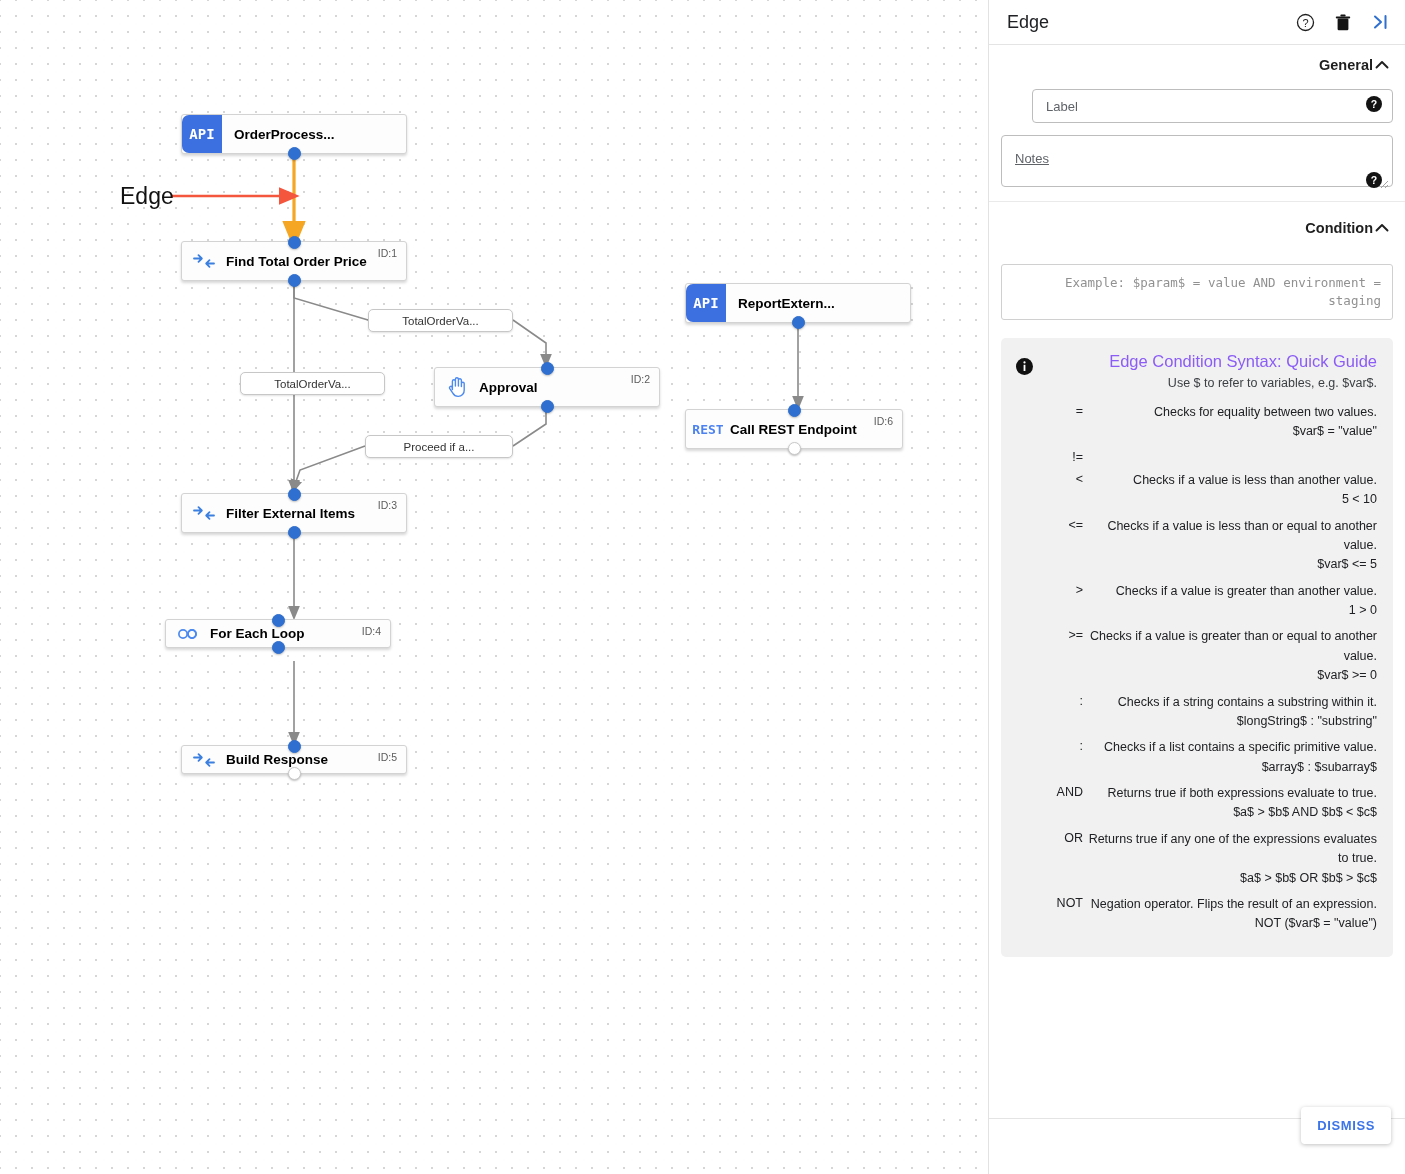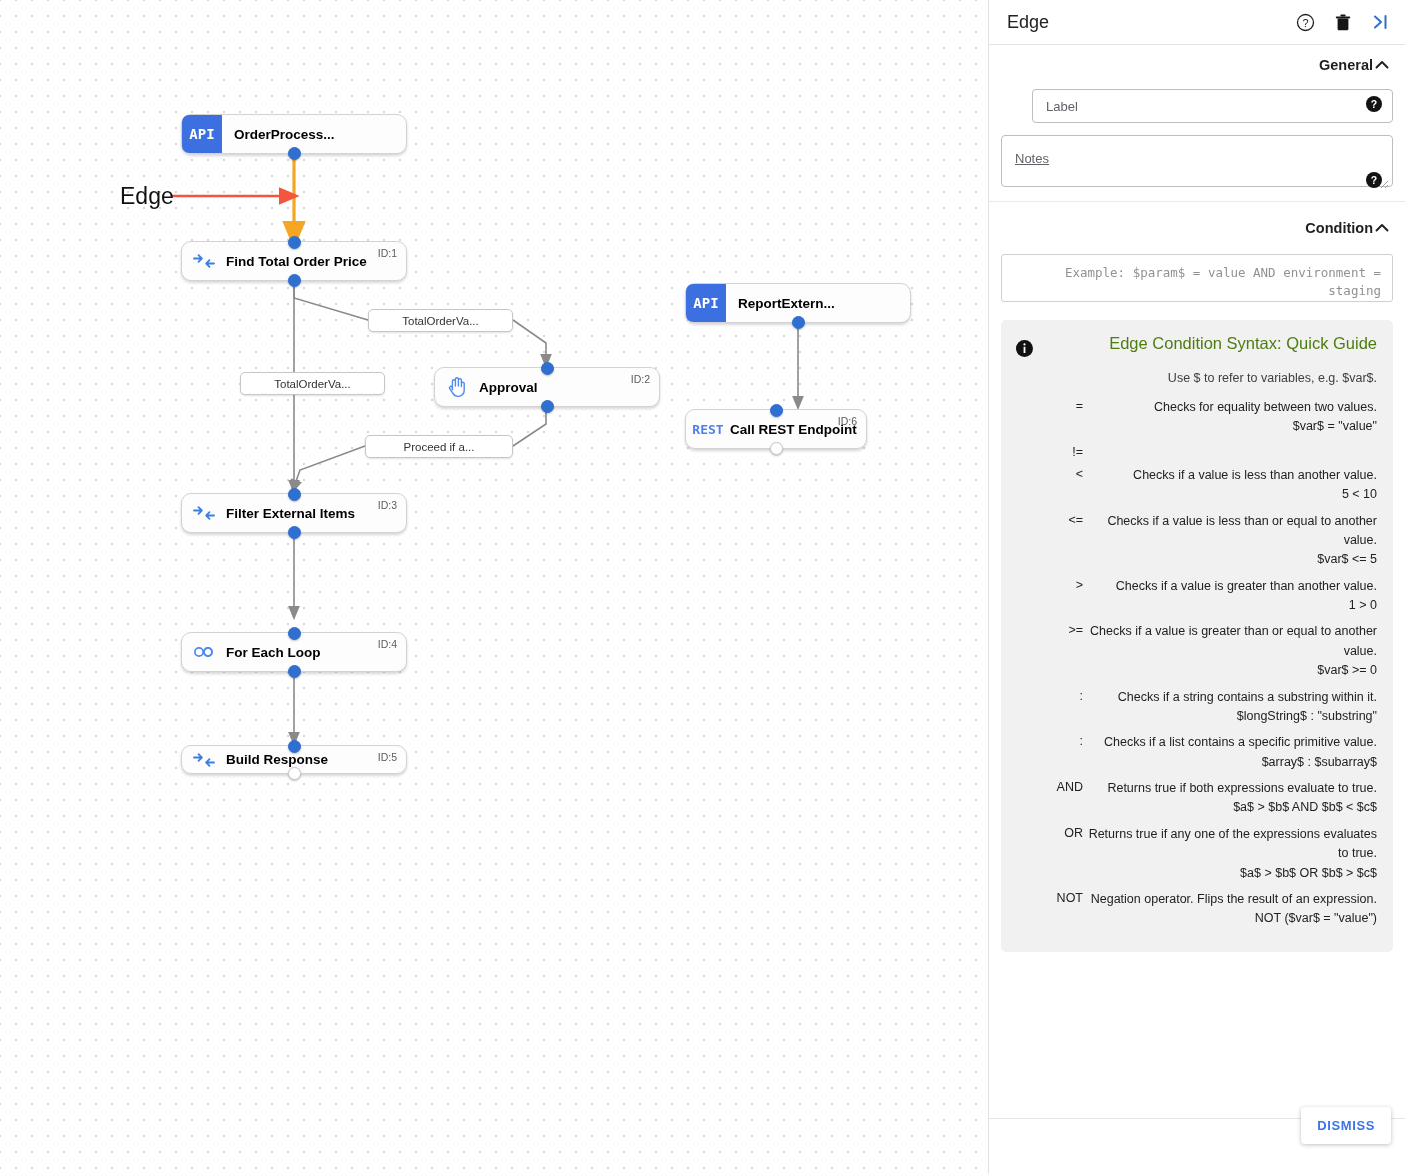--- a/index.html
+++ b/index.html
@@ -24,21 +24,21 @@
     overflow: hidden;
   }
   #graph { position: absolute; left: 0; top: 0; width: 988px; height: 1174px; }
   .svg-layer { position: absolute; left: 0; top: 0; width: 988px; height: 1174px; pointer-events: none; }
 
   
   .node {
     position: absolute;
     background: #fdfdfd;
     border: 1px solid #d3d3d3;
-    border-radius: 10px;
+    border-radius: 3px;
     box-shadow: 0 2px 3px rgba(0,0,0,0.16);
     display: flex; align-items: flex-start;
     overflow: visible;
   }
   .node-inner { display: flex; align-items: center; width: 100%; height: 100%; border-radius: 7px; overflow: hidden; }
   .node-title {
     font-size: 13.5px; font-weight: bold; color: #000000;
     white-space: nowrap;
   }
   .node-id {
@@ -148,37 +148,37 @@
   .field .help-dot {
     position: absolute; right: 10px; top: 50%; transform: translateY(-50%);
   }
   .field.multi .help-dot { top: 36px; transform: none; }
   .resize-grip {
     position: absolute; right: 3px; bottom: 2px; width: 9px; height: 9px;
   }
 
   .cond-box {
     border: 1px solid #d0d0d0; border-radius: 3px;
-    height: 48px; padding: 9px 11px;
+    height: 56px; padding: 9px 11px;
     font-family: "DejaVu Sans Mono", monospace;
     font-size: 12.5px; color: #919191; line-height: 1.45;
-    margin-top: 6px; background: #fff;
+    margin-top: 16px; background: #fff;
   }
 
   .guide {
     margin: 18px 0 6px 0;
     background: #f1f1f1;
     border-radius: 5px;
     padding: 14px 16px 16px 14px;
     display: flex;
     gap: 12px;
   }
   .guide-icon { flex: 0 0 18px; padding-top: 6px; }
   .guide-body { flex: 1; }
-  .guide-title { font-size: 16.5px; color: #4d7c0f; margin-bottom: 18px; }
+  .guide-title { font-size: 16.5px; color: #8b5cf6; margin-bottom: 5px; }
   .guide-sub { font-size: 12.5px; color: #3c4043; margin-bottom: 13px; }
   .op-row { display: flex; margin-bottom: 7px; }
   .op-key {
     flex: 0 0 38px; font-size: 12.5px; color: #202124; padding-top: 1px;
   }
   .op-desc { flex: 1; font-size: 12.5px; color: #202124; line-height: 1.55; }
   .op-example { font-size: 12.5px; color: #202124; }
 
   .panel-footer {
     height: 56px; flex: 0 0 56px;
@@ -290,21 +290,21 @@
               <path d="M21,10.5 L14,10.5 M16.5,7.2 L13.2,10.5 L16.5,13.8" stroke="#3b7fe0" stroke-width="1.8" fill="none" stroke-linecap="round" stroke-linejoin="round"></path>
             </svg>
           </div>
           <span class="node-title">Filter External Items</span>
         </div>
         <div class="node-id">ID:3</div>
         <div class="port top"></div>
         <div class="port bottom"></div>
       </div>
 
-      <div class="node" style="left:181px; top:619px; width:226px; height:40px;margin-top:13px;">
+      <div class="node" style="left:165px; top:619px; width:226px; height:29px;">
         <div class="node-inner">
           <div class="icon-slot">
             <svg width="26" height="14" viewBox="0 0 26 14">
               <path d="M13,7 a4,4 0 1 1 0,0.1 M13,7 a4,4 0 1 0 0,-0.1" stroke="#4c8af0" stroke-width="1.7" fill="none"></path>
               <circle cx="8" cy="7" r="4.1" stroke="#4c8af0" stroke-width="1.7" fill="none"></circle>
               <circle cx="17" cy="7" r="4.1" stroke="#4c8af0" stroke-width="1.7" fill="none"></circle>
             </svg>
           </div>
           <span class="node-title">For Each Loop</span>
         </div>
@@ -333,21 +333,21 @@
           <div class="api-chip">
             <span>API</span>
           </div>
           <div style="padding-left:12px;">
             <span class="node-title">ReportExtern...</span>
           </div>
         </div>
         <div class="port bottom"></div>
       </div>
 
-      <div class="node" style="left:685px; top:409px; width:182px; height:40px;">
+      <div class="node" style="left:685px; top:409px; width:218px; height:40px;">
         <div class="node-inner">
           <div class="rest-chip">
             <span>REST</span>
           </div>
           <span class="node-title">Call REST Endpoint</span>
         </div>
         <div class="node-id">ID:6</div>
         <div class="port top"></div>
         <div class="port bottom hollow"></div>
       </div>

